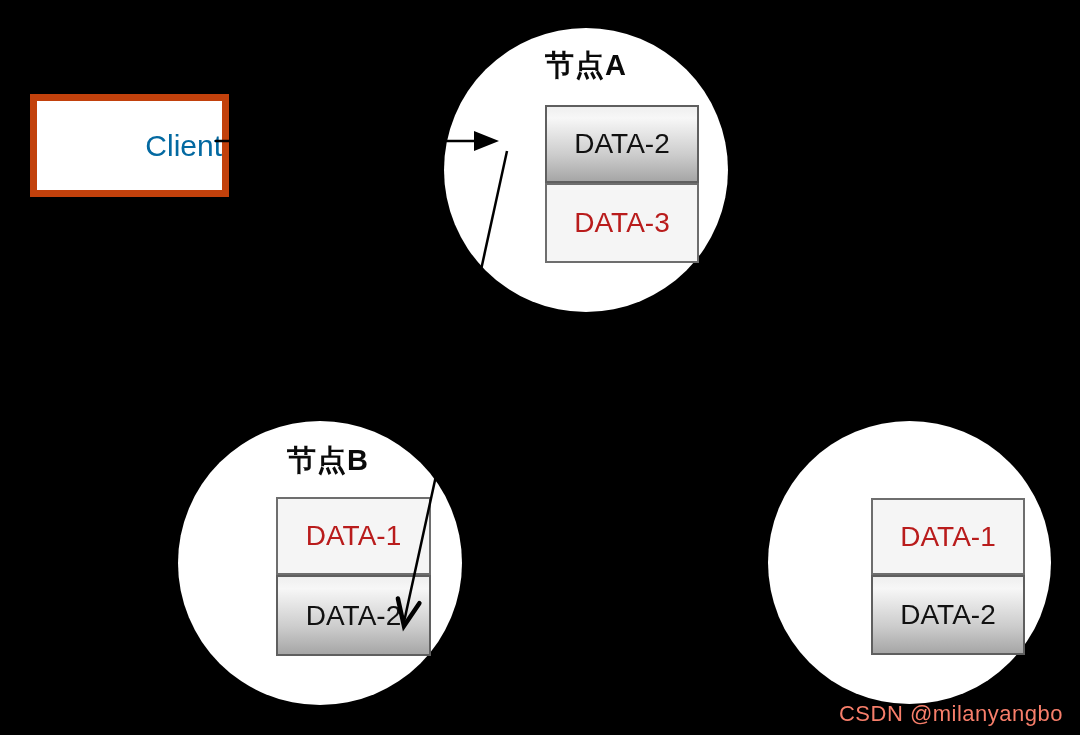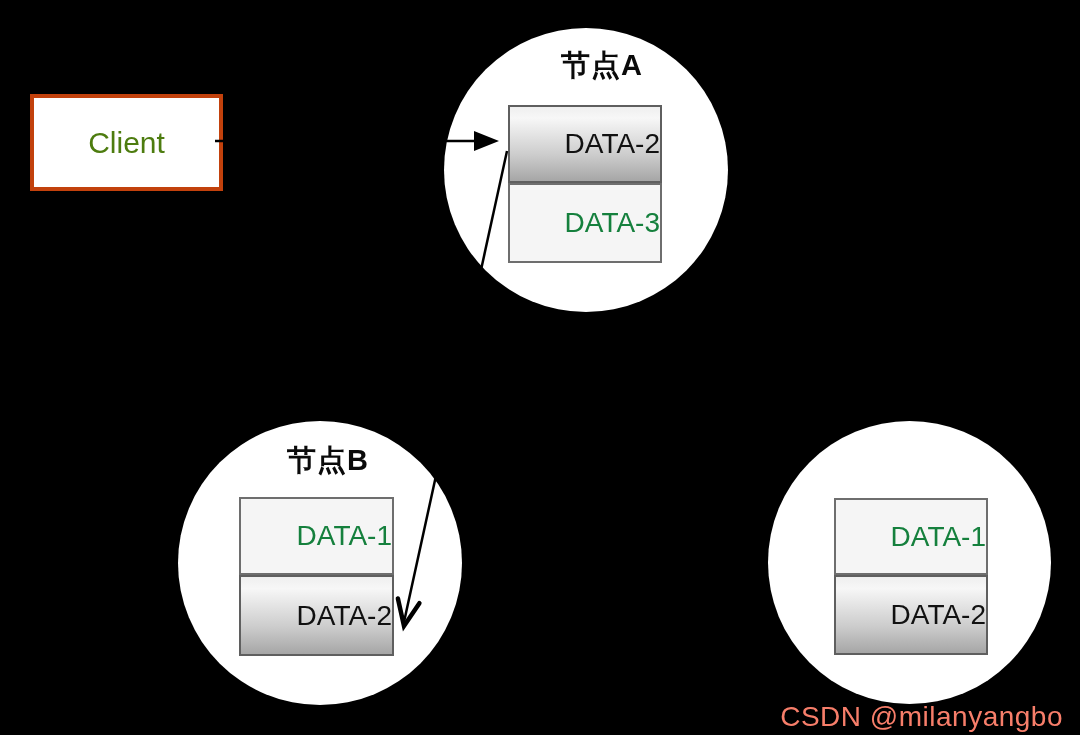--- a/index.html
+++ b/index.html
@@ -16,26 +16,26 @@
     left: 0; top: 0;
     width: 1080px;
     height: 735px;
     background: #000000;
   }
   .client-box {
     position: absolute;
     left: 30px; top: 94px;
     width: 185px; height: 89px;
     background: #ffffff;
-    border: 4px solid #c2410c;
+    border: 7px solid #c2410c;
     display: flex;
     align-items: center;
-    justify-content: center;
+    justify-content: flex-end;
     font-size: 30px;
-    color: #4d7c0f;
+    color: #0369a1;
     z-index: 2;
   }
   .node-circle {
     position: absolute;
     background: #ffffff;
     border-radius: 50%;
     z-index: 1;
   }
   .node-title {
     position: absolute;
@@ -43,56 +43,57 @@
     font-size: 29px;
     font-weight: 600;
     color: #0a0a0a;
     z-index: 3;
     letter-spacing: 1px;
   }
   .data-box {
     position: absolute;
     display: flex;
     align-items: center;
-    justify-content: flex-end;
+    justify-content: center;
     font-size: 28px;
     z-index: 3;
     box-sizing: border-box;
+    margin-left: 37px;
   }
   .data-box.gradient {
     background: linear-gradient(180deg, #efefef 0%, #f7f7f7 15%, #cccccc 65%, #a6a6a6 100%);
     border: 2px solid #5f5f5f;
     color: #111111;
   }
   .data-box.flat {
     background: #f5f5f5;
     border: 2px solid #6e6e6e;
-    color: #15803d;
+    color: #b91c1c;
   }
   .arrow-layer {
     position: absolute;
     left: 0; top: 0;
     width: 1080px;
     height: 735px;
     z-index: 4;
     pointer-events: none;
   }
   .watermark {
     position: absolute;
     top: 701px;
     right: 17px;
-    font-size: 28px;
+    font-size: 22px;
     color: #f77e6a;
     z-index: 5;
     letter-spacing: 0.5px;
   }
 
   
   .circle-a { left: 444px; top: 28px;  width: 284px; height: 284px; }
-  .title-a  { left: 460px; top: 46px;  width: 284px; }
+  .title-a  { left: 444px; top: 46px;  width: 284px; }
   .box-a1   { left: 508px; top: 105px; width: 154px; height: 78px; }
   .box-a2   { left: 508px; top: 183px; width: 154px; height: 80px; }
 
   
   .circle-b { left: 178px; top: 421px; width: 284px; height: 284px; }
   .title-b  { left: 186px; top: 441px; width: 284px; }
   .box-b1   { left: 239px; top: 497px; width: 155px; height: 78px; }
   .box-b2   { left: 239px; top: 575px; width: 155px; height: 81px; }
 
   

